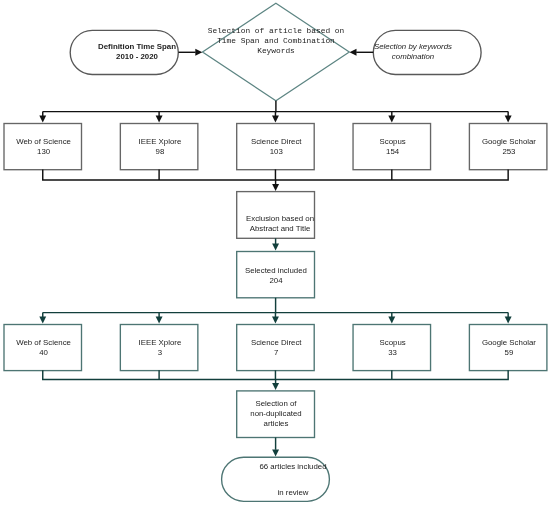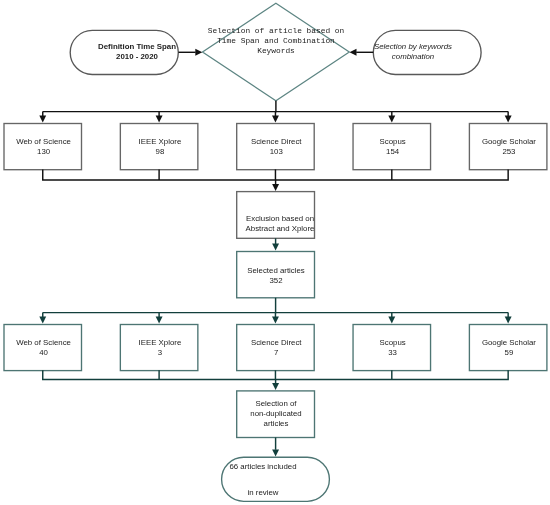--- a/index.html
+++ b/index.html
@@ -109,25 +109,25 @@
   <div class="nlabel" style="left:347.85px;top:136.10px;width:89.50px;height:22.00px;">
       <span>Scopus</span>
       <span>154</span>
     </div>
   <div class="nlabel" style="left:464.20px;top:136.10px;width:89.50px;height:22.00px;">
       <span>Google Scholar</span>
       <span>253</span>
     </div>
   <div class="nlabel" style="left:232px;top:205.20px;width:96.00px;height:22.00px;margin-top:8px;">
       <span>Exclusion based on</span>
-      <span>Abstract and Xplore</span>
+      <span>Abstract and Title</span>
     </div>
   <div class="nlabel" style="left:228.00px;top:264.70px;width:96.00px;height:22.00px;">
-      <span>Selected articles</span>
-      <span>352</span>
+      <span>Selected included</span>
+      <span>204</span>
     </div>
   <div class="nlabel" style="left:-1.20px;top:337.10px;width:89.50px;height:22.00px;">
       <span>Web of Science</span>
       <span>40</span>
     </div>
   <div class="nlabel" style="left:115.15px;top:337.10px;width:89.50px;height:22.00px;">
       <span>IEEE Xplore</span>
       <span>3</span>
     </div>
   <div class="nlabel" style="left:231.50px;top:337.10px;width:89.50px;height:22.00px;">
@@ -140,17 +140,17 @@
     </div>
   <div class="nlabel" style="left:464.20px;top:337.10px;width:89.50px;height:22.00px;">
       <span>Google Scholar</span>
       <span>59</span>
     </div>
   <div class="nlabel" style="left:228.00px;top:398.30px;width:96.00px;height:32.00px;align-items:center;">
       <span>Selection of</span>
       <span>non-duplicated</span>
       <span>articles</span>
     </div>
-  <div class="nlabel" style="left:201px;top:469.20px;width:124.00px;height:22.00px;gap:16px;">
+  <div class="nlabel" style="left:231px;top:469.20px;width:124.00px;height:22.00px;gap:16px;">
       <span>66 articles included</span>
       <span>in review</span>
     </div>
 </div>
 
 </body></html>

